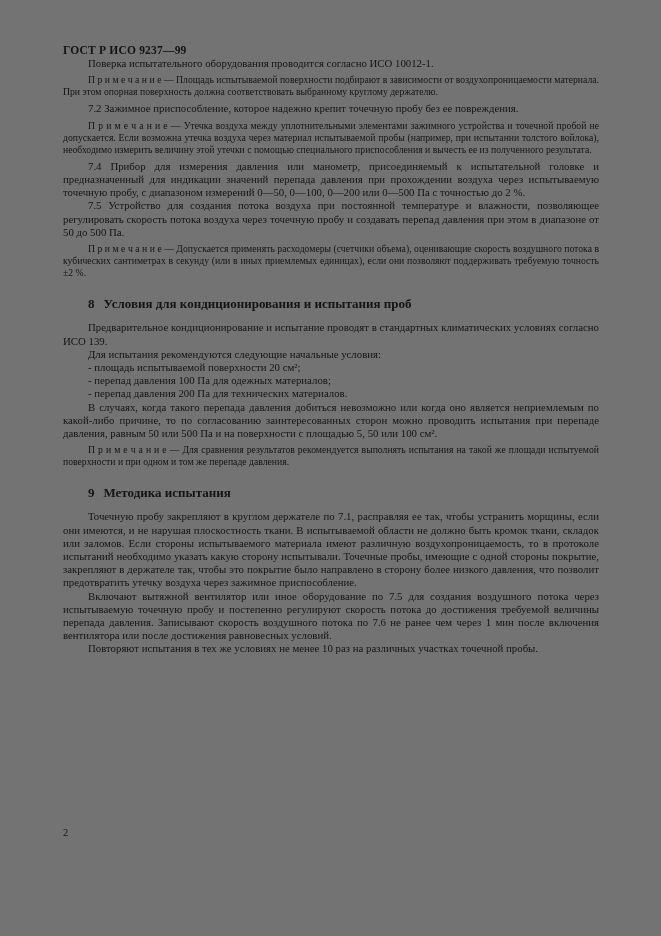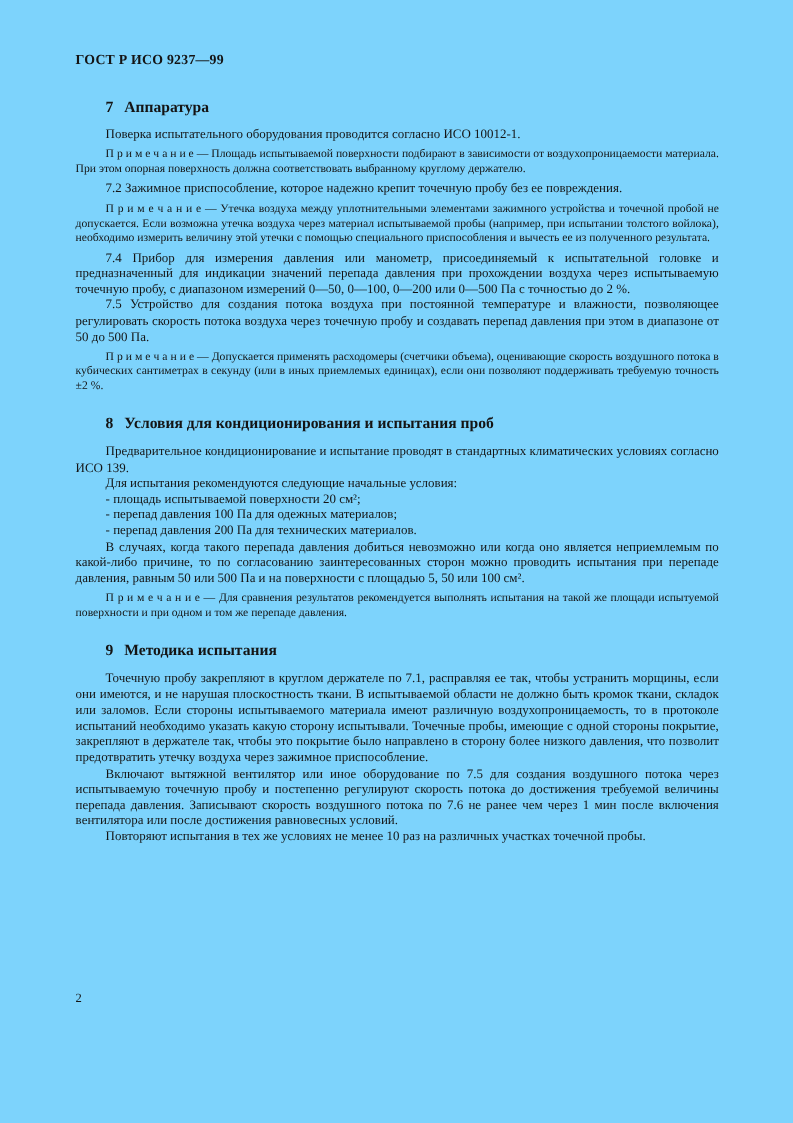--- a/index.html
+++ b/index.html
@@ -5,21 +5,21 @@
   html, body { margin: 0; padding: 0; }
   body {
     width: 661px; height: 936px;
     background: #f4f4f2;
     font-family: "Liberation Serif", "DejaVu Serif", serif;
     position: relative;
     overflow: hidden;
   }
   .page {
     position: absolute; inset: 0;
-    background: #7dd3fc;
+    background: #737373;
     color: #141414;
     padding: 44px 62px 0 63px;
     box-sizing: border-box;
   }
   .doc-header {
     font-size: 11.5px;
     font-weight: bold;
     line-height: 13px;
     letter-spacing: 0.2px;
   }
@@ -62,23 +62,20 @@
   }
 </style>
 </head>
 <body>
 
 <div class="page">
 
   <div class="doc-header">ГОСТ Р ИСО 9237—99</div>
 
   <section class="first">
-    <h2 class="section-heading">
-      <span class="h-num">7</span><span class="h-title">Аппаратура</span>
-    </h2>
     <p class="para">Поверка испытательного оборудования проводится согласно ИСО 10012-1.</p>
     <p class="note">П р и м е ч а н и е — Площадь испытываемой поверхности подбирают в зависимости от воздухопроницаемости материала. При этом опорная поверхность должна соответствовать выбранному круглому держателю.</p>
     <p class="para">7.2 Зажимное приспособление, которое надежно крепит точечную пробу без ее повреждения.</p>
     <p class="note">П р и м е ч а н и е — Утечка воздуха между уплотнительными элементами зажимного устройства и точечной пробой не допускается. Если возможна утечка воздуха через материал испытываемой пробы (например, при испытании толстого войлока), необходимо измерить величину этой утечки с помощью специального приспособления и вычесть ее из полученного результата.</p>
     <p class="para">7.4 Прибор для измерения давления или манометр, присоединяемый к испытательной головке и предназначенный для индикации значений перепада давления при прохождении воздуха через испытываемую точечную пробу, с диапазоном измерений 0—50, 0—100, 0—200 или 0—500 Па с точностью до 2 %.</p>
     <p class="para">7.5 Устройство для создания потока воздуха при постоянной температуре и влажности, позволяющее регулировать скорость потока воздуха через точечную пробу и создавать перепад давления при этом в диапазоне от 50 до 500 Па.</p>
     <p class="note">П р и м е ч а н и е — Допускается применять расходомеры (счетчики объема), оценивающие скорость воздушного потока в кубических сантиметрах в секунду (или в иных приемлемых единицах), если они позволяют поддерживать требуемую точность ±2 %.</p>
   </section>
 
   <section>

